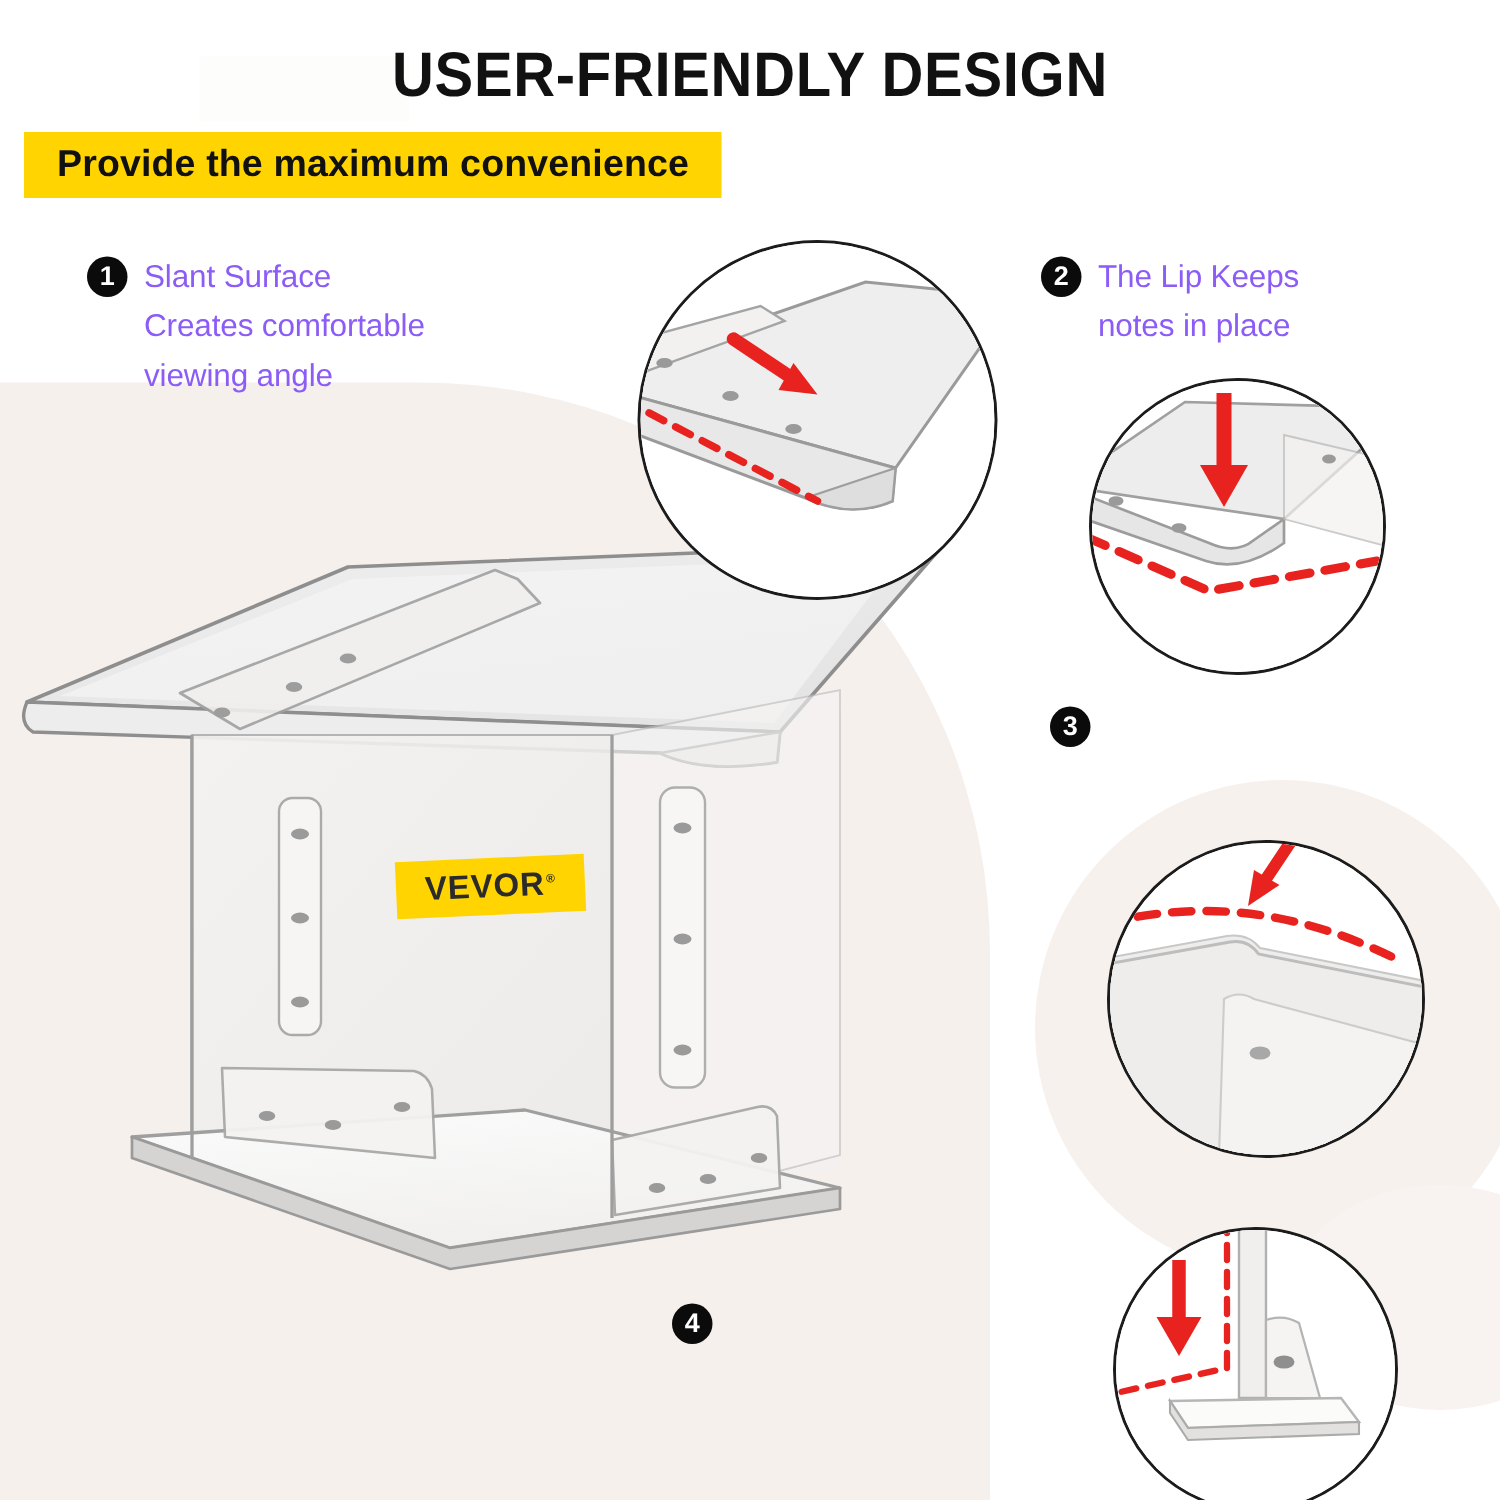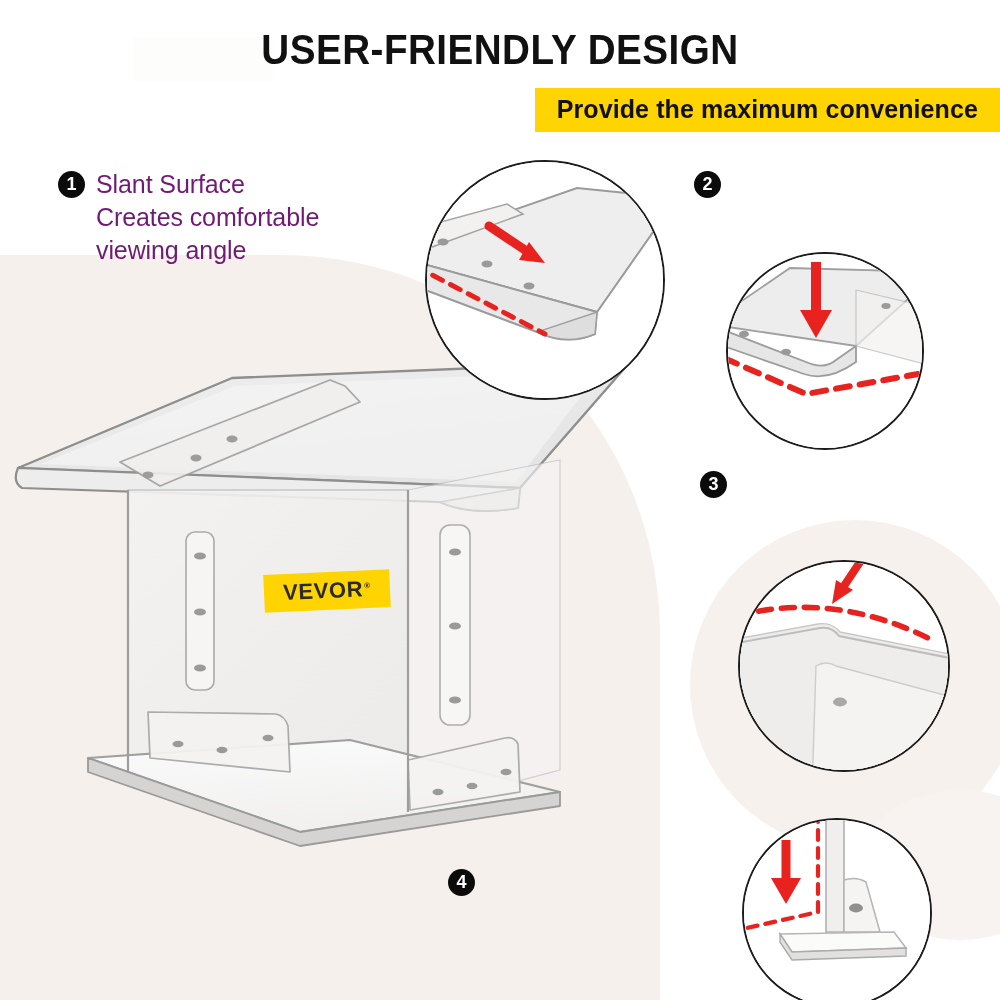--- a/index.html
+++ b/index.html
@@ -76,21 +76,21 @@
     font-weight: 700;
     letter-spacing: 0.5px;
     color: #111111;
     font-family: "Liberation Sans", sans-serif;
     transform: scaleX(0.92);
     white-space: nowrap;
   }
   .subtitle-wrap {
     margin-top: 14px;
     display: flex;
-    justify-content: flex-end;
+    justify-content: flex-start;
     padding-left: 16px;
   }
   .subtitle {
     background: #ffd400;
     color: #111111;
     font-size: 25px;
     font-weight: 700;
     padding: 7px 22px 8px 22px;
     letter-spacing: 0.1px;
     white-space: nowrap;
@@ -120,23 +120,23 @@
     border-radius: 50%;
     background: #0b0b0b;
     color: #ffffff;
     font-size: 18px;
     font-weight: 700;
     line-height: 27px;
     text-align: center;
     margin-top: 3px;
   }
   .callout-text {
-    font-size: 25px;
+    font-size: 21px;
     line-height: 33px;
-    color: #701a75;
+    color: #8b5cf6;
     white-space: pre-line;
     letter-spacing: -0.1px;
   }
   #callout-1 { left: 58px;  top: 168px; }
   #callout-2 { left: 694px; top: 168px; }
   #callout-3 { left: 700px; top: 468px; }
   #callout-4 { left: 448px; top: 866px; }
 
   
   .inset {
@@ -297,20 +297,22 @@
 
   <div class="callout" id="callout-1">
     <div class="badge">1</div>
     <div class="callout-text">Slant Surface
 Creates comfortable
 viewing angle</div>
   </div>
 
   <div class="callout" id="callout-2">
     <div class="badge">2</div>
+    <div class="callout-text">The Lip Keeps
+notes in place</div>
   </div>
 
   <div class="callout" id="callout-3">
     <div class="badge">3</div>
   </div>
 
   <div class="callout" id="callout-4">
     <div class="badge">4</div>
   </div>
 

